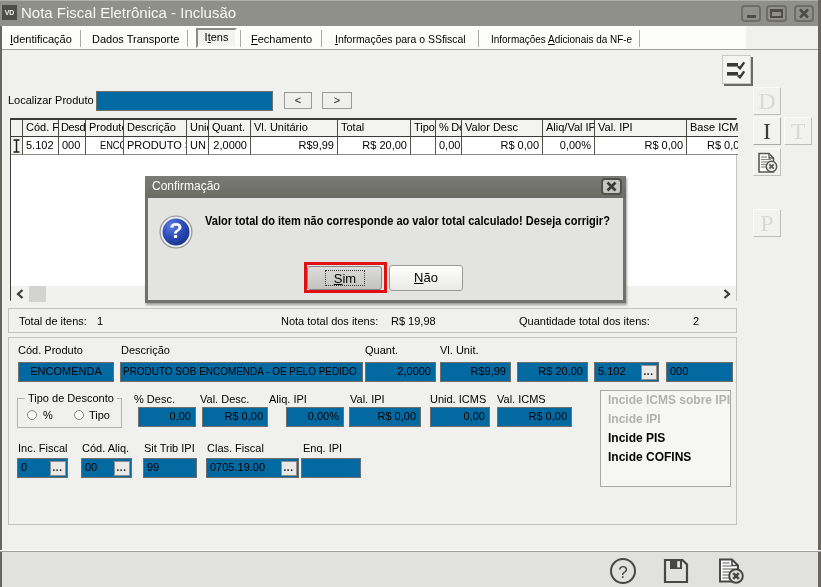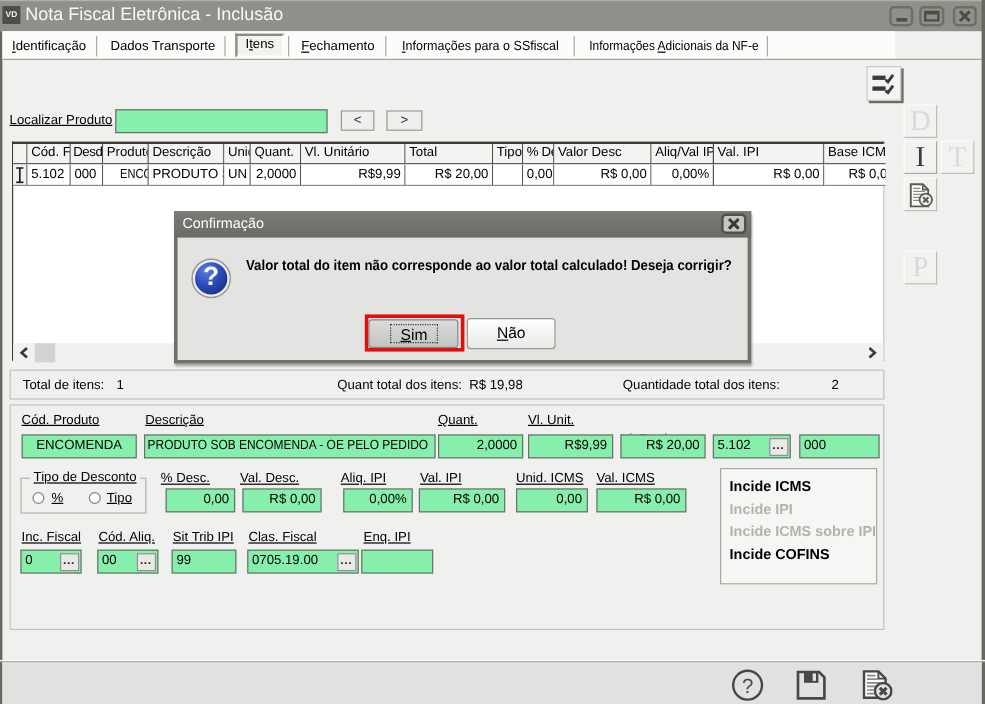--- a/index.html
+++ b/index.html
@@ -17,22 +17,22 @@
 #btnmax i{position:absolute;left:2px;top:2px;width:13px;height:9px;border:2px solid #4d4d46;border-top-width:3px;}
 #borderL{left:0;top:26px;width:2px;height:561px;background:#67675f;}
 #borderR{left:818px;top:0px;width:3px;height:587px;background:#67675f;}
 
 #tabstrip{left:2px;top:26px;width:744px;height:24px;background:#fcfcfa;}
 .tab{top:7px;font-size:11px;white-space:nowrap;}
 .tabsep{top:4px;width:1px;height:17px;background:#aaaaa6;}
 #tabsel{left:194px;top:2px;width:41px;height:20px;background:#f3f3f1;background-image:repeating-conic-gradient(#f8f8f6 0 25%,#ededeb 0 50%);background-size:2px 2px;border-top:2px solid #8b8b85;border-left:2px solid #8b8b85;border-right:2px solid #fcfcfa;border-bottom:2px solid #fcfcfa;text-align:center;line-height:15px;}
 #tabline{left:2px;top:49px;width:816px;height:1px;background:#a0a09a;}
 
-.lbl{white-space:nowrap;text-decoration:underline;}
-.inp{background:#86efac;border:1px solid #6e6e6a;font-size:11px;line-height:17px;white-space:nowrap;overflow:hidden;}
+.lbl{white-space:nowrap;}
+.inp{background:#0369a1;border:1px solid #6e6e6a;font-size:11px;line-height:17px;white-space:nowrap;overflow:hidden;}
 .btn{background:#efefed;border:1px solid #9a9a96;text-align:center;color:#1a1a18;}
 
 #grid{left:10px;top:118px;width:727px;height:183px;background:#fff;border-top:2px solid #3a3a36;border-left:1px solid #3a3a36;border-right:1px solid #c6c6c4;border-bottom:1px solid #c6c6c4;}
 .hrow{position:absolute;left:0;top:0;height:17px;display:flex;}
 .drow{position:absolute;left:0;top:17px;height:18px;display:flex;}
 .hc{height:17px;background:#f3f3f1;border-right:1px solid #4a4a46;border-bottom:1px solid #3a3a36;padding-left:3px;line-height:15px;white-space:nowrap;overflow:hidden;}
 .dc{height:18px;background:#fff;border-right:1px solid #55554f;border-bottom:1px solid #8a8a86;line-height:16px;white-space:nowrap;overflow:hidden;position:relative;}
 .rt{text-align:right;padding-right:3px;}
 .lt{padding-left:3px;}
 #hscroll{position:absolute;left:0px;top:166px;width:725px;height:16px;background:#f1f1ef;}
@@ -184,21 +184,21 @@
     <div id="hthumb"></div>
     <svg width="8" height="10" viewBox="0 0 8 10" style="position:absolute;right:5px;top:3px">
         <path d="M1.5 1 L6 5 L1.5 9" stroke="#3a3a38" stroke-width="2.2" fill="none"></path>
       </svg>
   </div>
 </div>
 
 <div class="abs" id="totals">
   <span style="left:10px">Total de itens:</span>
   <span style="left:88px">1</span>
-  <span style="left:272px">Quant total dos itens:</span>
+  <span style="left:272px">Nota total dos itens:</span>
   <span style="left:382px">R$ 19,98</span>
   <span style="left:510px">Quantidade total dos itens:</span>
   <span style="left:684px">2</span>
 </div>
 
 <div class="abs" id="group"></div>
 <span class="abs lbl" style="left:18px;top:344px">Cód. Produto</span>
 <span class="abs lbl" style="left:121px;top:344px">Descrição</span>
 <span class="abs lbl" style="left:365px;top:344px">Quant.</span>
 <span class="abs lbl" style="left:440px;top:344px">Vl. Unit.</span>
@@ -213,21 +213,21 @@
 
 <div class="abs" id="tipobox"></div>
 <span class="abs lbl" id="tipoleg">Tipo de Desconto</span>
 <div class="abs radio" style="left:27px;top:410px"></div>
 <span class="abs lbl" style="left:43px;top:409px">%</span>
 <div class="abs radio" style="left:74px;top:410px"></div>
 <span class="abs lbl" style="left:89px;top:409px">Tipo</span>
 
 <span class="abs lbl" style="left:134px;top:393px">% Desc.</span>
 <span class="abs lbl" style="left:200px;top:393px">Val. Desc.</span>
-<span class="abs lbl" style="left:284px;top:393px">Aliq. IPI</span>
+<span class="abs lbl" style="left:269px;top:393px">Aliq. IPI</span>
 <span class="abs lbl" style="left:350px;top:393px">Val. IPI</span>
 <span class="abs lbl" style="left:430px;top:393px">Unid. ICMS</span>
 <span class="abs lbl" style="left:497px;top:393px">Val. ICMS</span>
 <div class="abs inp" style="left:138px;top:407px;width:58px;height:20px;text-align:right;padding-right:4px">0,00</div>
 <div class="abs inp" style="left:202px;top:407px;width:66px;height:20px;text-align:right;padding-right:4px">R$ 0,00</div>
 <div class="abs inp" style="left:286px;top:407px;width:58px;height:20px;text-align:right;padding-right:4px">0,00%</div>
 <div class="abs inp" style="left:349px;top:407px;width:72px;height:20px;text-align:right;padding-right:4px">R$ 0,00</div>
 <div class="abs inp" style="left:430px;top:407px;width:60px;height:20px;text-align:right;padding-right:4px">0,00</div>
 <div class="abs inp" style="left:497px;top:407px;width:75px;height:20px;text-align:right;padding-right:4px">R$ 0,00</div>
 
@@ -236,23 +236,23 @@
 <span class="abs lbl" style="left:144px;top:442px">Sit Trib IPI</span>
 <span class="abs lbl" style="left:207px;top:442px">Clas. Fiscal</span>
 <span class="abs lbl" style="left:303px;top:442px">Enq. IPI</span>
 <div class="abs inp" style="left:17px;top:458px;width:51px;height:20px;padding-left:3px">0<span class="ddd">...</span></div>
 <div class="abs inp" style="left:81px;top:458px;width:51px;height:20px;padding-left:3px">00<span class="ddd">...</span></div>
 <div class="abs inp" style="left:143px;top:458px;width:54px;height:20px;padding-left:3px">99</div>
 <div class="abs inp" style="left:206px;top:458px;width:93px;height:20px;padding-left:3px">0705.19.00<span class="ddd">...</span></div>
 <div class="abs inp" style="left:301px;top:458px;width:60px;height:20px"></div>
 
 <div class="abs" id="incide">
-  <div style="margin-top:5px">Incide ICMS</div>
+  <div class="gray">Incide ICMS sobre IPI</div>
   <div class="gray">Incide IPI</div>
-  <div class="gray">Incide ICMS sobre IPI</div>
+  <div>Incide PIS</div>
   <div>Incide COFINS</div>
 </div>
 
 <div class="abs" id="sepw"></div>
 <div class="abs" id="sepg"></div>
 <div class="abs" id="bottom"></div>
 
 <svg class="abs" width="28" height="28" viewBox="0 0 28 28" style="left:609px;top:557px">
 <circle cx="14" cy="14" r="12" fill="none" stroke="#474745" stroke-width="2"></circle>
 <text x="14" y="20.5" text-anchor="middle" font-family="Liberation Sans" font-size="17px" fill="#474745">?</text>

